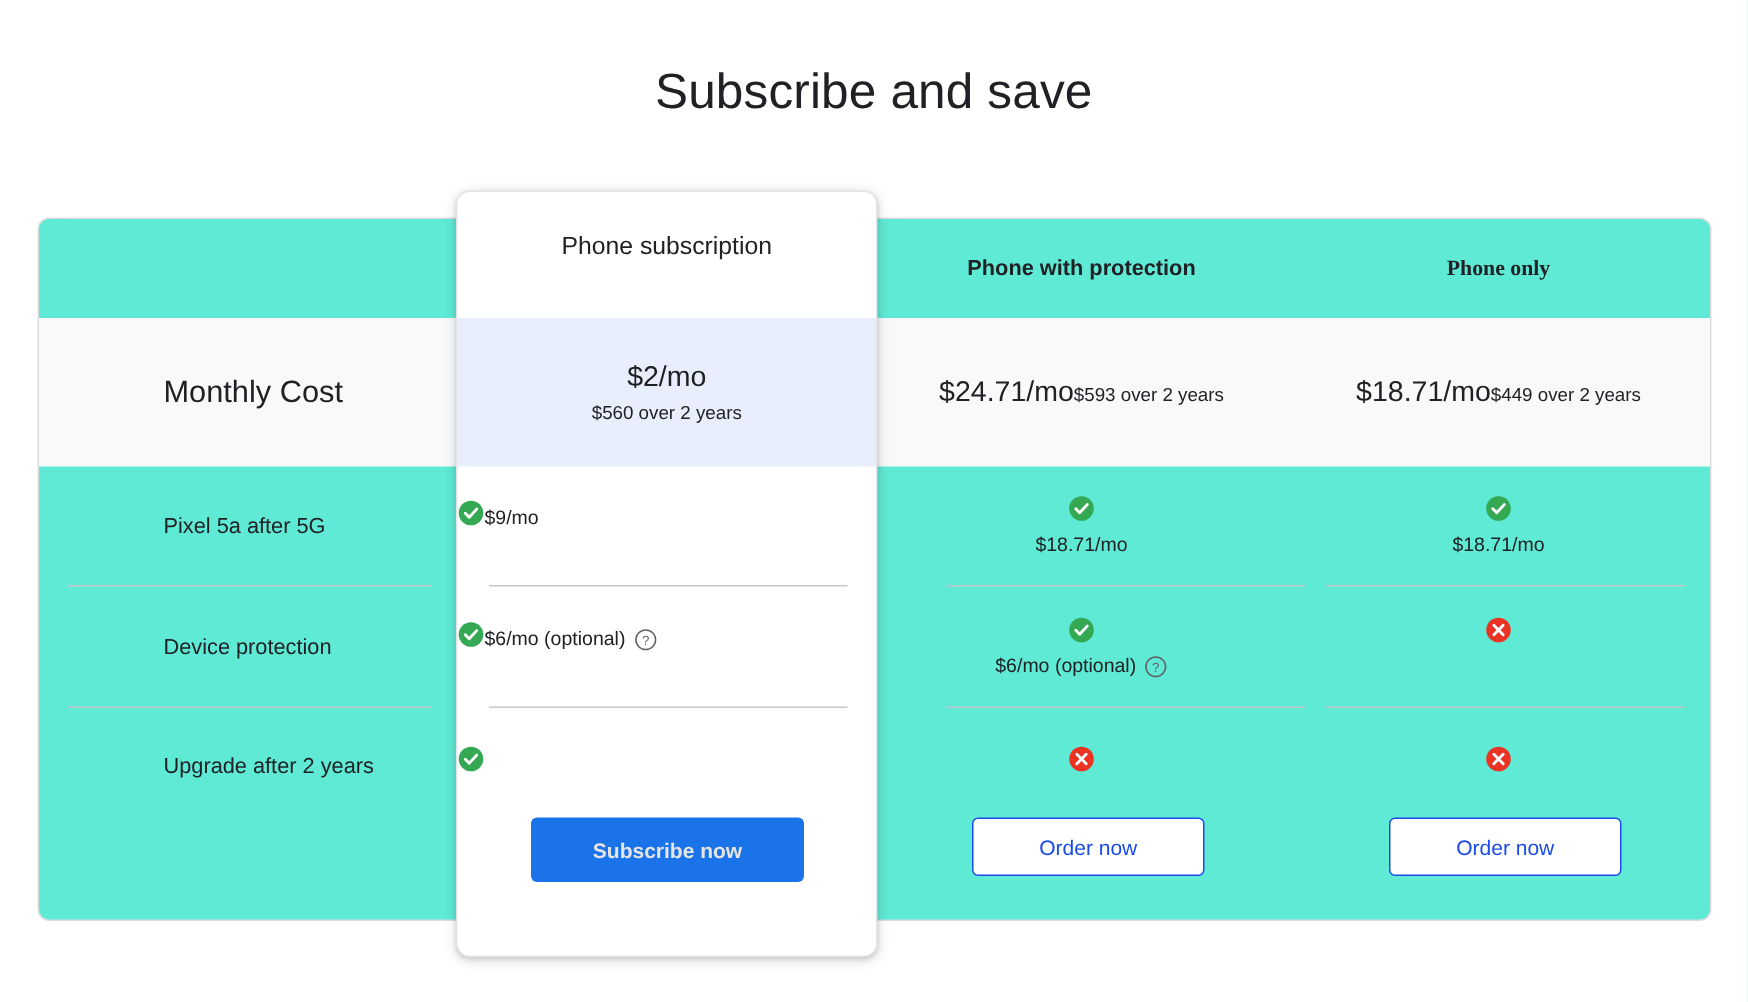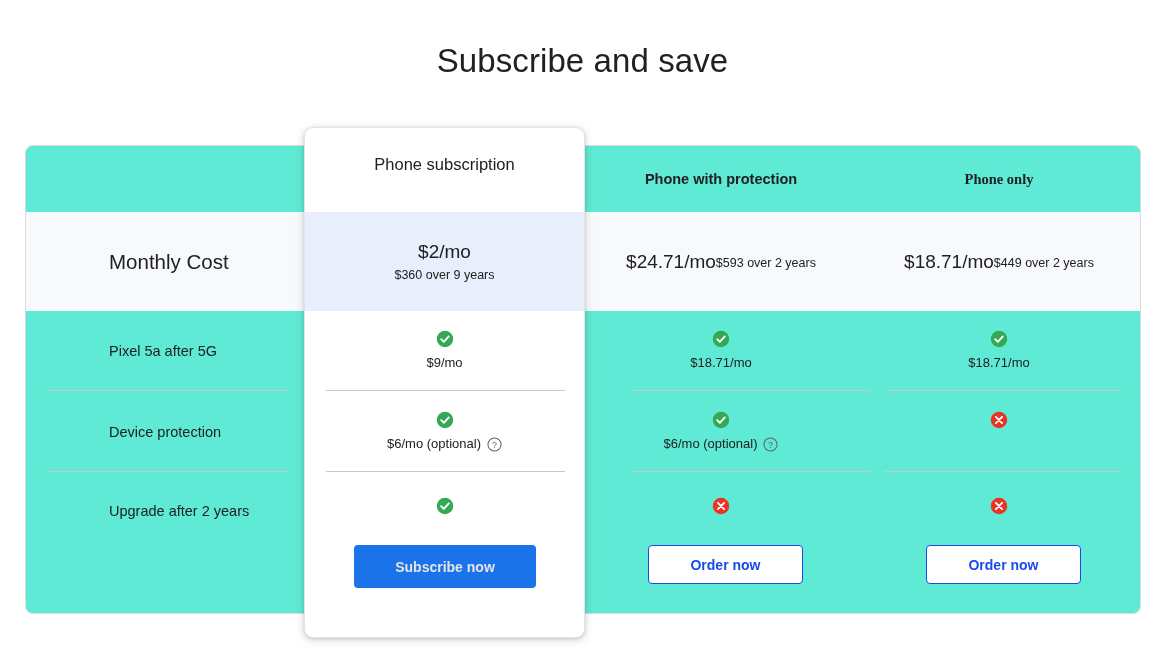--- a/index.html
+++ b/index.html
@@ -201,21 +201,20 @@
     font-size: 12.5px;
     color: #202124;
     line-height: 18px;
     margin-top: 2px;
   }
   .fc-cell {
     position: absolute;
     left: 0;
     width: 100%;
     display: flex;
-    flex-direction: column;
     align-items: center;
   }
   .fc-div {
     position: absolute;
     left: 21px;
     width: 239px;
     height: 1px;
     background: #c6c8cc;
   }
 
@@ -238,21 +237,21 @@
 
   .btn-outline {
     position: absolute;
     height: 39px;
     background: #ffffff;
     color: #1a4ae8;
     border: 1px solid #1a4ae8;
     border-radius: 4px;
     font-family: "Liberation Sans", sans-serif;
     font-size: 14px;
-    font-weight: 700;
+    font-weight: 400;
     cursor: pointer;
   }
 </style>
 </head>
 <body>
 
 <div class="page">
 
   <h1 class="page-title">Subscribe and save</h1>
 
@@ -361,21 +360,21 @@
 
     <button class="btn-outline" style="left:900px;top:399px;width:155px;">Order now</button>
   </div>
 
   <div class="feature-card">
 
     <div class="fc-title">Phone subscription</div>
 
     <div class="fc-band">
       <div class="fc-price">$2/mo</div>
-      <div class="fc-price-sub">$360 over 9 years</div>
+      <div class="fc-price-sub">$560 over 2 years</div>
     </div>
 
     <div class="fc-cell" style="top:202px;">
       <span class="ico">
         <svg width="18" height="18" viewBox="0 0 18 18">
             <circle cx="9" cy="9" r="8.2" fill="#34a853"></circle>
             <path d="M5.2 9.2 L7.8 11.8 L12.8 6.4" stroke="#ffffff" stroke-width="1.9" fill="none" stroke-linecap="round" stroke-linejoin="round"></path>
           </svg>
       </span>
       <span class="feat-note">$9/mo</span>

